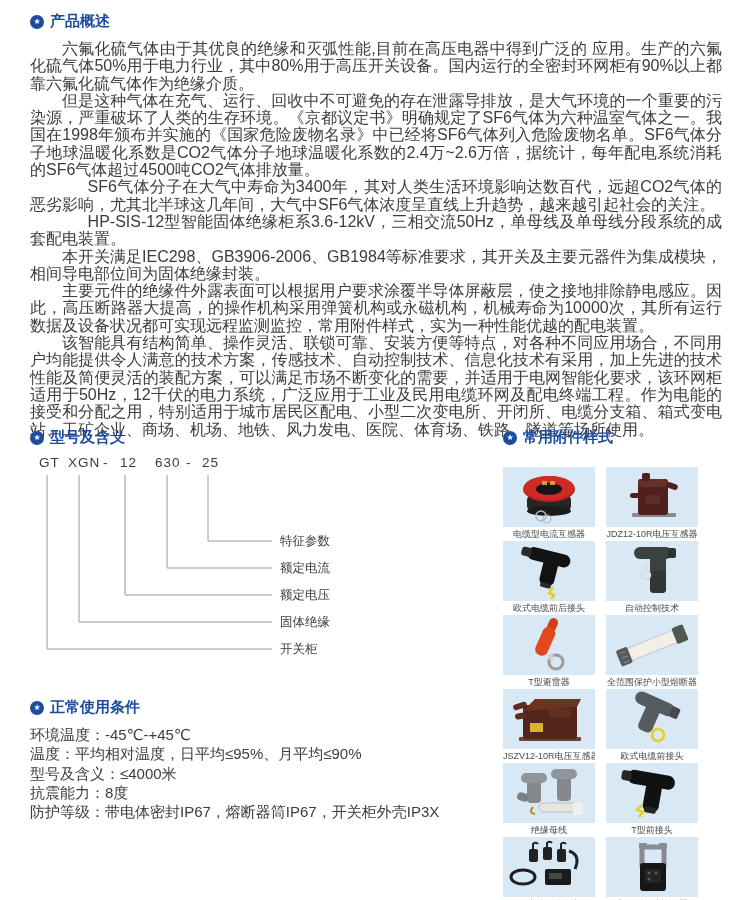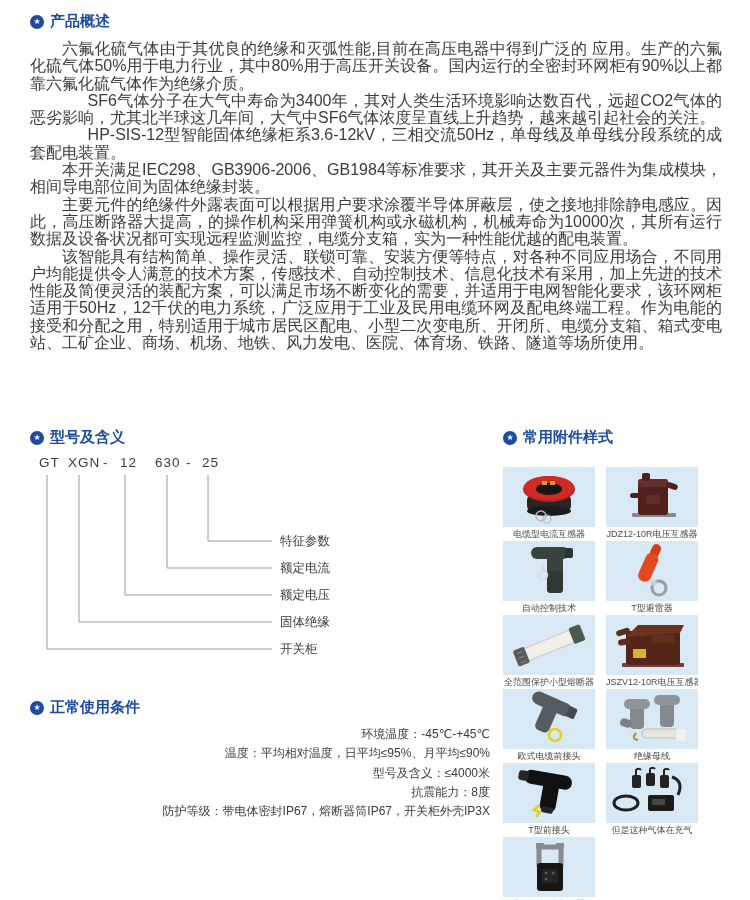--- a/index.html
+++ b/index.html
@@ -34,21 +34,21 @@
   
   .model { position: absolute; left: 30px; top: 428px; width: 460px; }
   .model-diagram { display: block; margin-top: 4px; }
   .model-diagram text { fill: #3c3c3c; }
   .model-diagram .part { font-size: 13.5px; letter-spacing: 1px; }
   .model-diagram .lbl  { font-size: 12.5px; }
   .model-diagram polyline { fill: none; stroke: #9a9a9a; stroke-width: 1; }
   
   .conditions { position: absolute; left: 30px; top: 698px; width: 460px; }
   .conditions .sec-title { margin-bottom: 8px; }
-  .conditions p { font-size: 12px; line-height: 19.3px; text-align: right; }
+  .conditions p { font-size: 15px; line-height: 19.3px; }
   
   .accessories { position: absolute; left: 503px; top: 428px; width: 218px; }
   .acc-grid {
     margin-top: 20px;
     display: grid; grid-template-columns: 92px 92px;
     column-gap: 11px;
   }
   .acc-item { width: 92px; }
   .acc-img {
     width: 92px; height: 60px; background: #d8e8f5;
@@ -65,24 +65,25 @@
 <body>
 
 <div class="page">
 
   <section class="overview">
     <h2 class="sec-title">
       <span class="bullet-icon">★</span>
       <span>产品概述</span>
     </h2>
     <p>六氟化硫气体由于其优良的绝缘和灭弧性能,目前在高压电器中得到广泛的 应用。生产的六氟化硫气体50%用于电力行业，其中80%用于高压开关设备。国内运行的全密封环网柜有90%以上都靠六氟化硫气体作为绝缘介质。</p>
+    <p>但是这种气体在充气、运行、回收中不可避免的存在泄露导排放，是大气环境的一个重要的污染源，严重破坏了人类的生存环境。《京都议定书》明确规定了SF6气体为六种温室气体之一。我国在1998年颁布并实施的《国家危险废物名录》中已经将SF6气体列入危险废物名单。SF6气体分子地球温暖化系数是CO2气体分子地球温暖化系数的2.4万~2.6万倍，据统计，每年配电系统消耗的SF6气体超过4500吨CO2气体排放量。</p>
     <p class="indent-deep">SF6气体分子在大气中寿命为3400年，其对人类生活环境影响达数百代，远超CO2气体的恶劣影响，尤其北半球这几年间，大气中SF6气体浓度呈直线上升趋势，越来越引起社会的关注。</p>
     <p class="indent-deep">HP-SIS-12型智能固体绝缘柜系3.6-12kV，三相交流50Hz，单母线及单母线分段系统的成套配电装置。</p>
     <p>本开关满足IEC298、GB3906-2006、GB1984等标准要求，其开关及主要元器件为集成模块，相间导电部位间为固体绝缘封装。</p>
-    <p>主要元件的绝缘件外露表面可以根据用户要求涂覆半导体屏蔽层，使之接地排除静电感应。因此，高压断路器大提高，的操作机构采用弹簧机构或永磁机构，机械寿命为10000次，其所有运行数据及设备状况都可实现远程监测监控，电缆分支箱，实为一种性能优越的配电装置。</p>
+    <p>主要元件的绝缘件外露表面可以根据用户要求涂覆半导体屏蔽层，使之接地排除静电感应。因此，高压断路器大提高，的操作机构采用弹簧机构或永磁机构，机械寿命为10000次，其所有运行数据及设备状况都可实现远程监测监控，常用附件样式，实为一种性能优越的配电装置。</p>
     <p>该智能具有结构简单、操作灵活、联锁可靠、安装方便等特点，对各种不同应用场合，不同用户均能提供令人满意的技术方案，传感技术、自动控制技术、信息化技术有采用，加上先进的技术性能及简便灵活的装配方案，可以满足市场不断变化的需要，并适用于电网智能化要求，该环网柜适用于50Hz，12千伏的电力系统，广泛应用于工业及民用电缆环网及配电终端工程。作为电能的接受和分配之用，特别适用于城市居民区配电、小型二次变电所、开闭所、电缆分支箱、箱式变电站、工矿企业、商场、机场、地铁、风力发电、医院、体育场、铁路、隧道等场所使用。</p>
   </section>
 
   <section class="model">
     <h2 class="sec-title">
       <span class="bullet-icon">★</span>
       <span>型号及含义</span>
     </h2>
     <svg class="model-diagram" width="440" height="228" viewBox="0 0 440 228">
       <text class="part" x="9" y="16">GT</text>
@@ -149,20 +150,34 @@
             <rect x="32" y="12" width="30" height="8" rx="3" fill="#63302a"></rect>
             <rect x="36" y="6" width="8" height="8" rx="2" fill="#4e211c"></rect>
             <rect x="60" y="16" width="12" height="6" rx="3" fill="#4e211c" transform="rotate(20 66 19)"></rect>
             <rect x="24" y="26" width="10" height="5" rx="2.5" fill="#4e211c"></rect>
             <rect x="40" y="28" width="14" height="9" fill="#5f2c26"></rect>
           </svg>
         </div>
         <div class="acc-label">JDZ12-10R电压互感器</div>
       </div>
 
+      <div class="acc-item">
+        <div class="acc-img">
+          <svg width="92" height="60" viewBox="0 0 92 60">
+            <g transform="rotate(14 46 24)">
+              <rect x="22" y="10" width="44" height="13" rx="6.5" fill="#121212"></rect>
+              <rect x="16" y="12" width="10" height="9" rx="3" fill="#2a2a2a"></rect>
+              <rect x="40" y="18" width="15" height="26" rx="5" fill="#121212"></rect>
+              <rect x="42" y="42" width="11" height="5" rx="2" fill="#2a2a2a"></rect>
+            </g>
+            <path d="M50 46 l-4 6 l5 2 l-3 4" stroke="#e4cf23" stroke-width="2.5" fill="none"></path>
+          </svg>
+        </div>
+        <div class="acc-label">欧式电缆前后接头</div>
+      </div>
 
       <div class="acc-item">
         <div class="acc-img">
           <svg width="92" height="60" viewBox="0 0 92 60">
             <rect x="28" y="6" width="38" height="12" rx="6" fill="#39423d"></rect>
             <rect x="62" y="7" width="8" height="10" rx="2" fill="#2c342f"></rect>
             <rect x="44" y="14" width="16" height="38" rx="4" fill="#39423d"></rect>
             <rect x="44" y="30" width="16" height="22" rx="4" fill="#2f3834"></rect>
             <circle cx="40" cy="34" r="4.5" fill="none" stroke="#d9d9d9" stroke-width="1.5"></circle>
             <path d="M40 29 v-6" stroke="#d9d9d9" stroke-width="1.5"></path>

